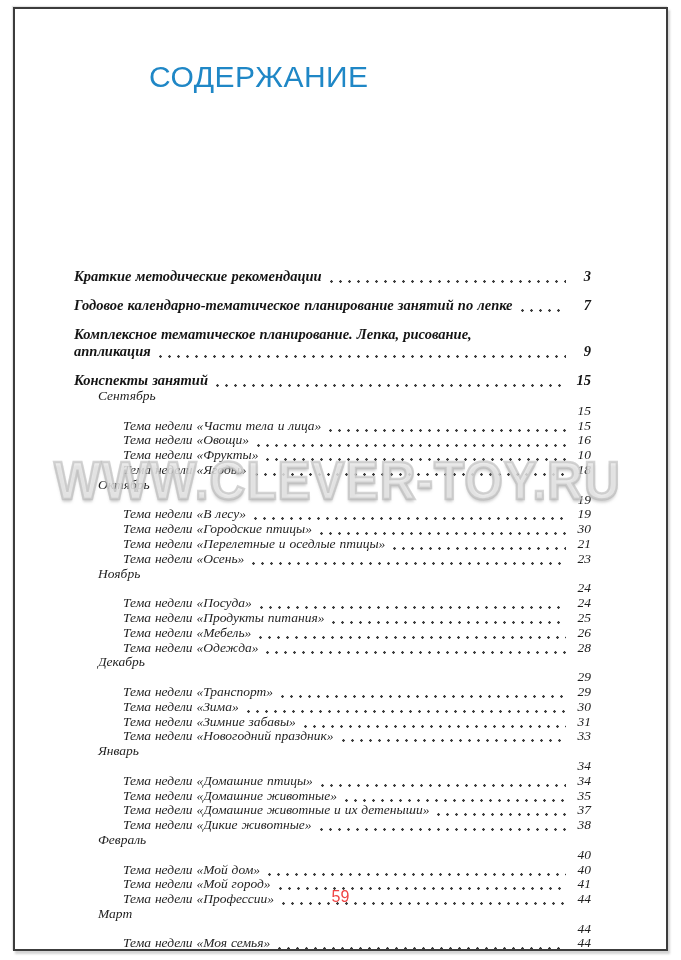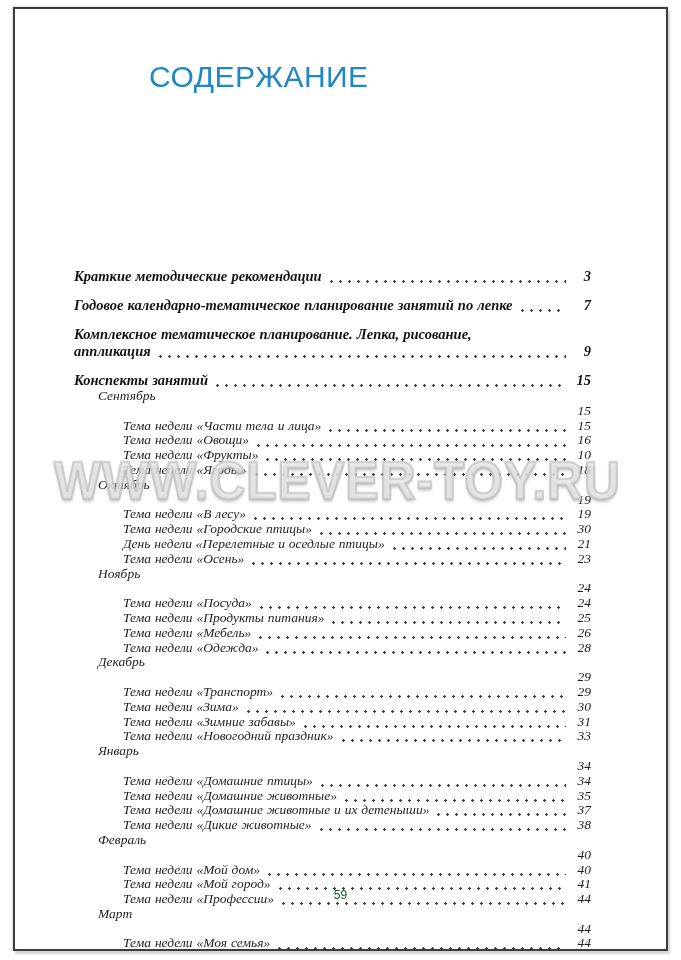--- a/index.html
+++ b/index.html
@@ -86,22 +86,22 @@
     pointer-events: none;
     z-index: 5;
     white-space: nowrap;
   }
   .footer {
     position: absolute;
     left: 0; right: 0;
     top: 888px;
     text-align: center;
     font-family: "Liberation Sans", sans-serif;
-    font-size: 12px;
-    color: #14532d;
+    font-size: 16px;
+    color: #ef4444;
   }
 </style>
 </head>
 <body>
 
 <div class="page">
   <div class="frame"></div>
 
   <h1 class="title">СОДЕРЖАНИЕ</h1>
 
@@ -178,21 +178,21 @@
     <span class="pagenum">19</span>
   </div>
 
   <div class="row l2">
     <span class="entry-text">Тема недели «Городские птицы»</span>
     <span class="leader"></span>
     <span class="pagenum">30</span>
   </div>
 
   <div class="row l2">
-    <span class="entry-text">День недели «Перелетные и оседлые птицы»</span>
+    <span class="entry-text">Тема недели «Перелетные и оседлые птицы»</span>
     <span class="leader"></span>
     <span class="pagenum">21</span>
   </div>
 
   <div class="row l2">
     <span class="entry-text">Тема недели «Осень»</span>
     <span class="leader"></span>
     <span class="pagenum">23</span>
   </div>
 

